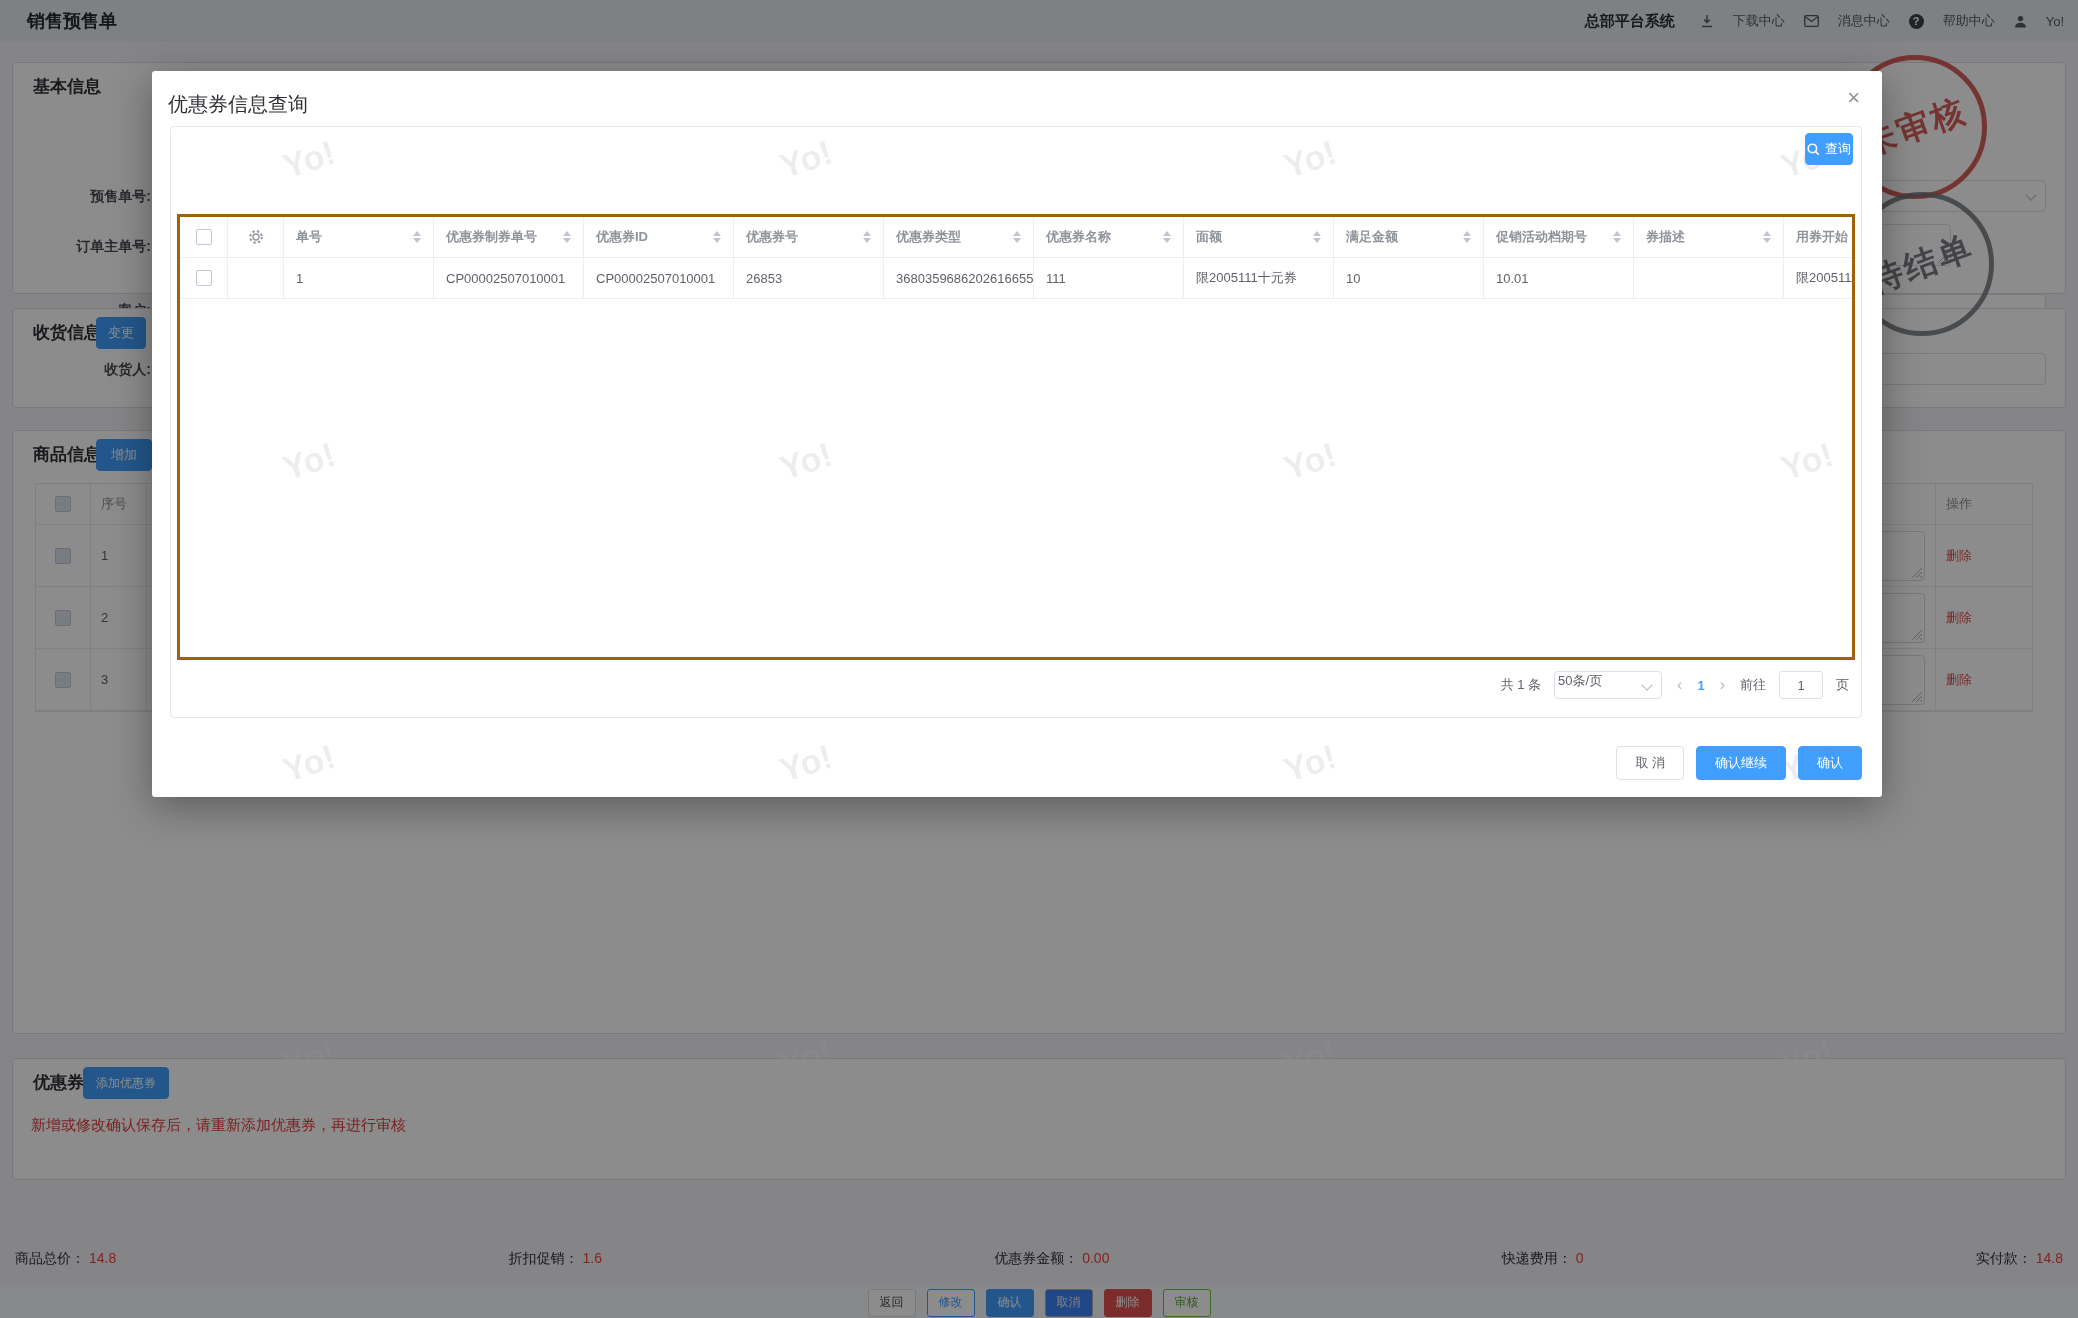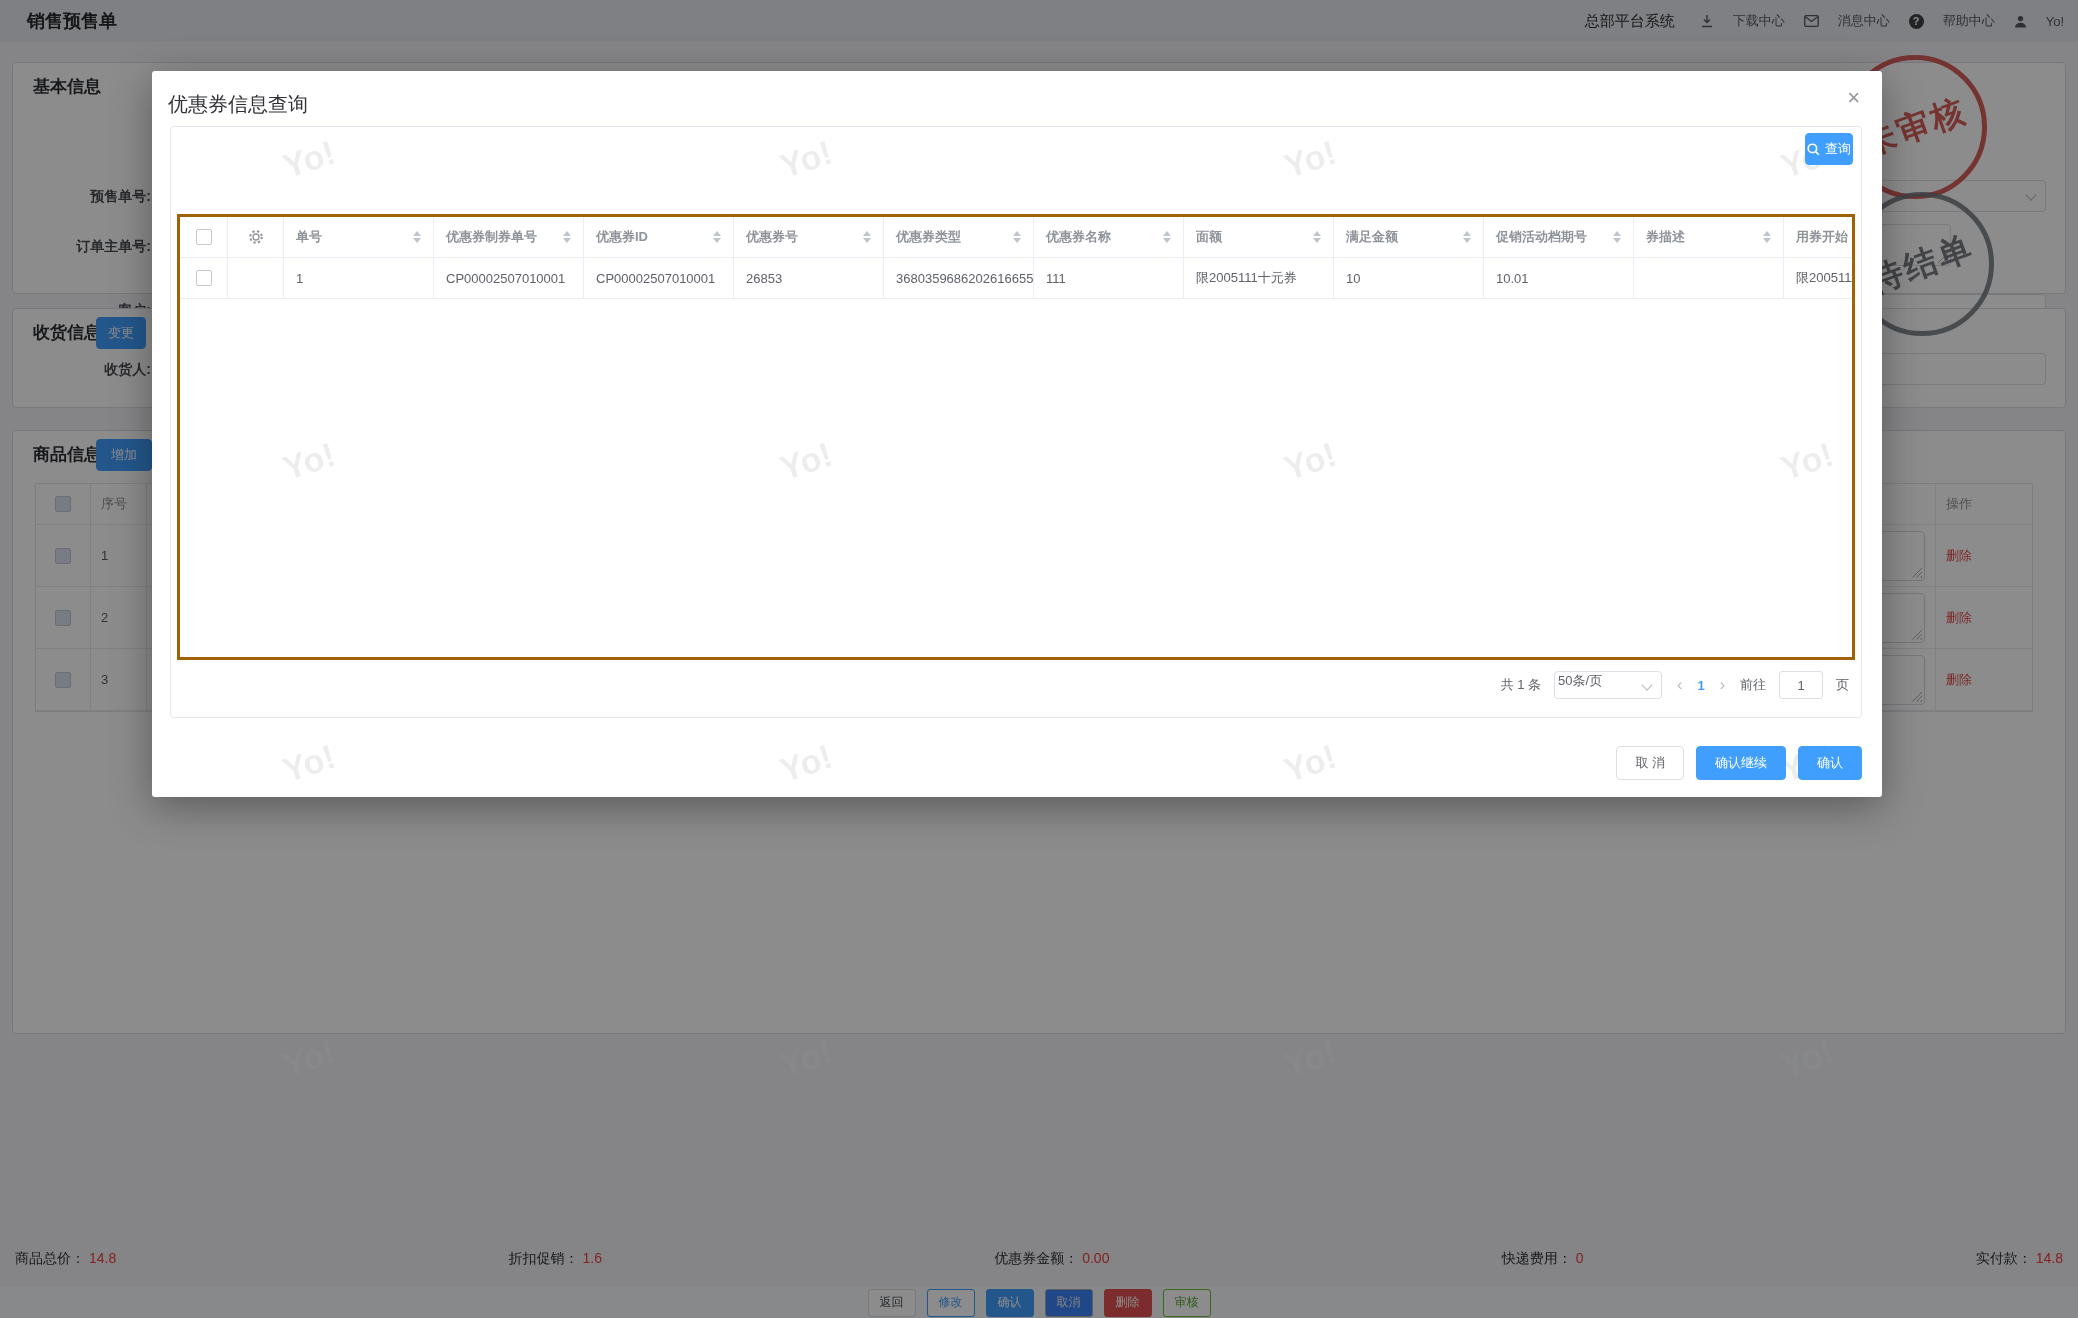--- a/index.html
+++ b/index.html
@@ -7,21 +7,21 @@
     width:2078px;height:1318px;position:relative;overflow:hidden;
     font-family:"Liberation Sans","DejaVu Sans",sans-serif;
     background:#f2f3f6;color:#303133;
   }
   
   .page{position:absolute;inset:0;}
   .topbar{position:absolute;left:0;top:0;width:100%;height:42px;background:#e8eaee;
     display:flex;align-items:center;justify-content:space-between;box-sizing:border-box;padding:0 14px 0 27px;}
   .topbar-title{font-size:18px;font-weight:bold;color:#26282c;}
   .topbar-right{display:flex;align-items:center;gap:19px;font-size:13px;color:#55585e;}
-  .tb-sys{font-weight:normal;font-size:15px;color:#2b2e33;margin-right:6px;}
+  .tb-sys{font-weight:bold;font-size:15px;color:#2b2e33;margin-right:6px;}
   .tb-item{display:inline-flex;align-items:center;gap:19px;cursor:pointer;}
   .help-ic{width:15px;height:15px;border-radius:50%;background:#3c4043;color:#fff;font-size:11px;
     display:inline-flex;align-items:center;justify-content:center;font-weight:bold;}
   .panel{position:absolute;left:12px;right:12px;background:#fff;border:1px solid #d9dce2;border-radius:4px;box-sizing:border-box;}
   .panel-h{position:absolute;left:20px;font-size:17px;font-weight:bold;color:#2d2f33;}
   .flabel{position:absolute;width:126px;text-align:right;font-size:14px;font-weight:600;color:#4b4e54;}
   .finput{position:absolute;height:32px;background:#fff;border:1px solid #dcdfe6;border-radius:4px;box-sizing:border-box;}
   .chev{position:absolute;right:10px;top:10px;width:7px;height:7px;border-right:1.6px solid #b7bcc4;border-bottom:1.6px solid #b7bcc4;transform:rotate(45deg);}
   .rhandle{position:absolute;right:2px;bottom:2px;width:11px;height:11px;
     background:repeating-linear-gradient(135deg,transparent 0 2px,#a9adb4 2px 3px);
@@ -216,20 +216,25 @@
               <span class="rhandle"></span>
             </span>
           </div>
         <div class="pcell pc-act">
             <span class="link-del">删除</span>
           </div>
       </div>
     </div>
   </section>
 
+  <section class="panel" style="top:1058px;height:122px;">
+    <div class="panel-h" style="top:12px;">优惠券</div>
+    <span class="btn-blue" style="position:absolute;left:70px;top:8px;width:84px;height:30px;font-size:12px;">添加优惠券</span>
+    <div class="warn-red">新增或修改确认保存后，请重新添加优惠券，再进行审核</div>
+  </section>
 
   <div class="totals">
     <span><b>商品总价：</b><span class="tval">14.8</span></span>
     <span><b>折扣促销：</b><span class="tval">1.6</span></span>
     <span><b>优惠券金额：</b><span class="tval">0.00</span></span>
     <span><b>快递费用：</b><span class="tval">0</span></span>
     <span><b>实付款：</b><span class="tval">14.8</span></span>
   </div>
 
   <div class="footerbar">

